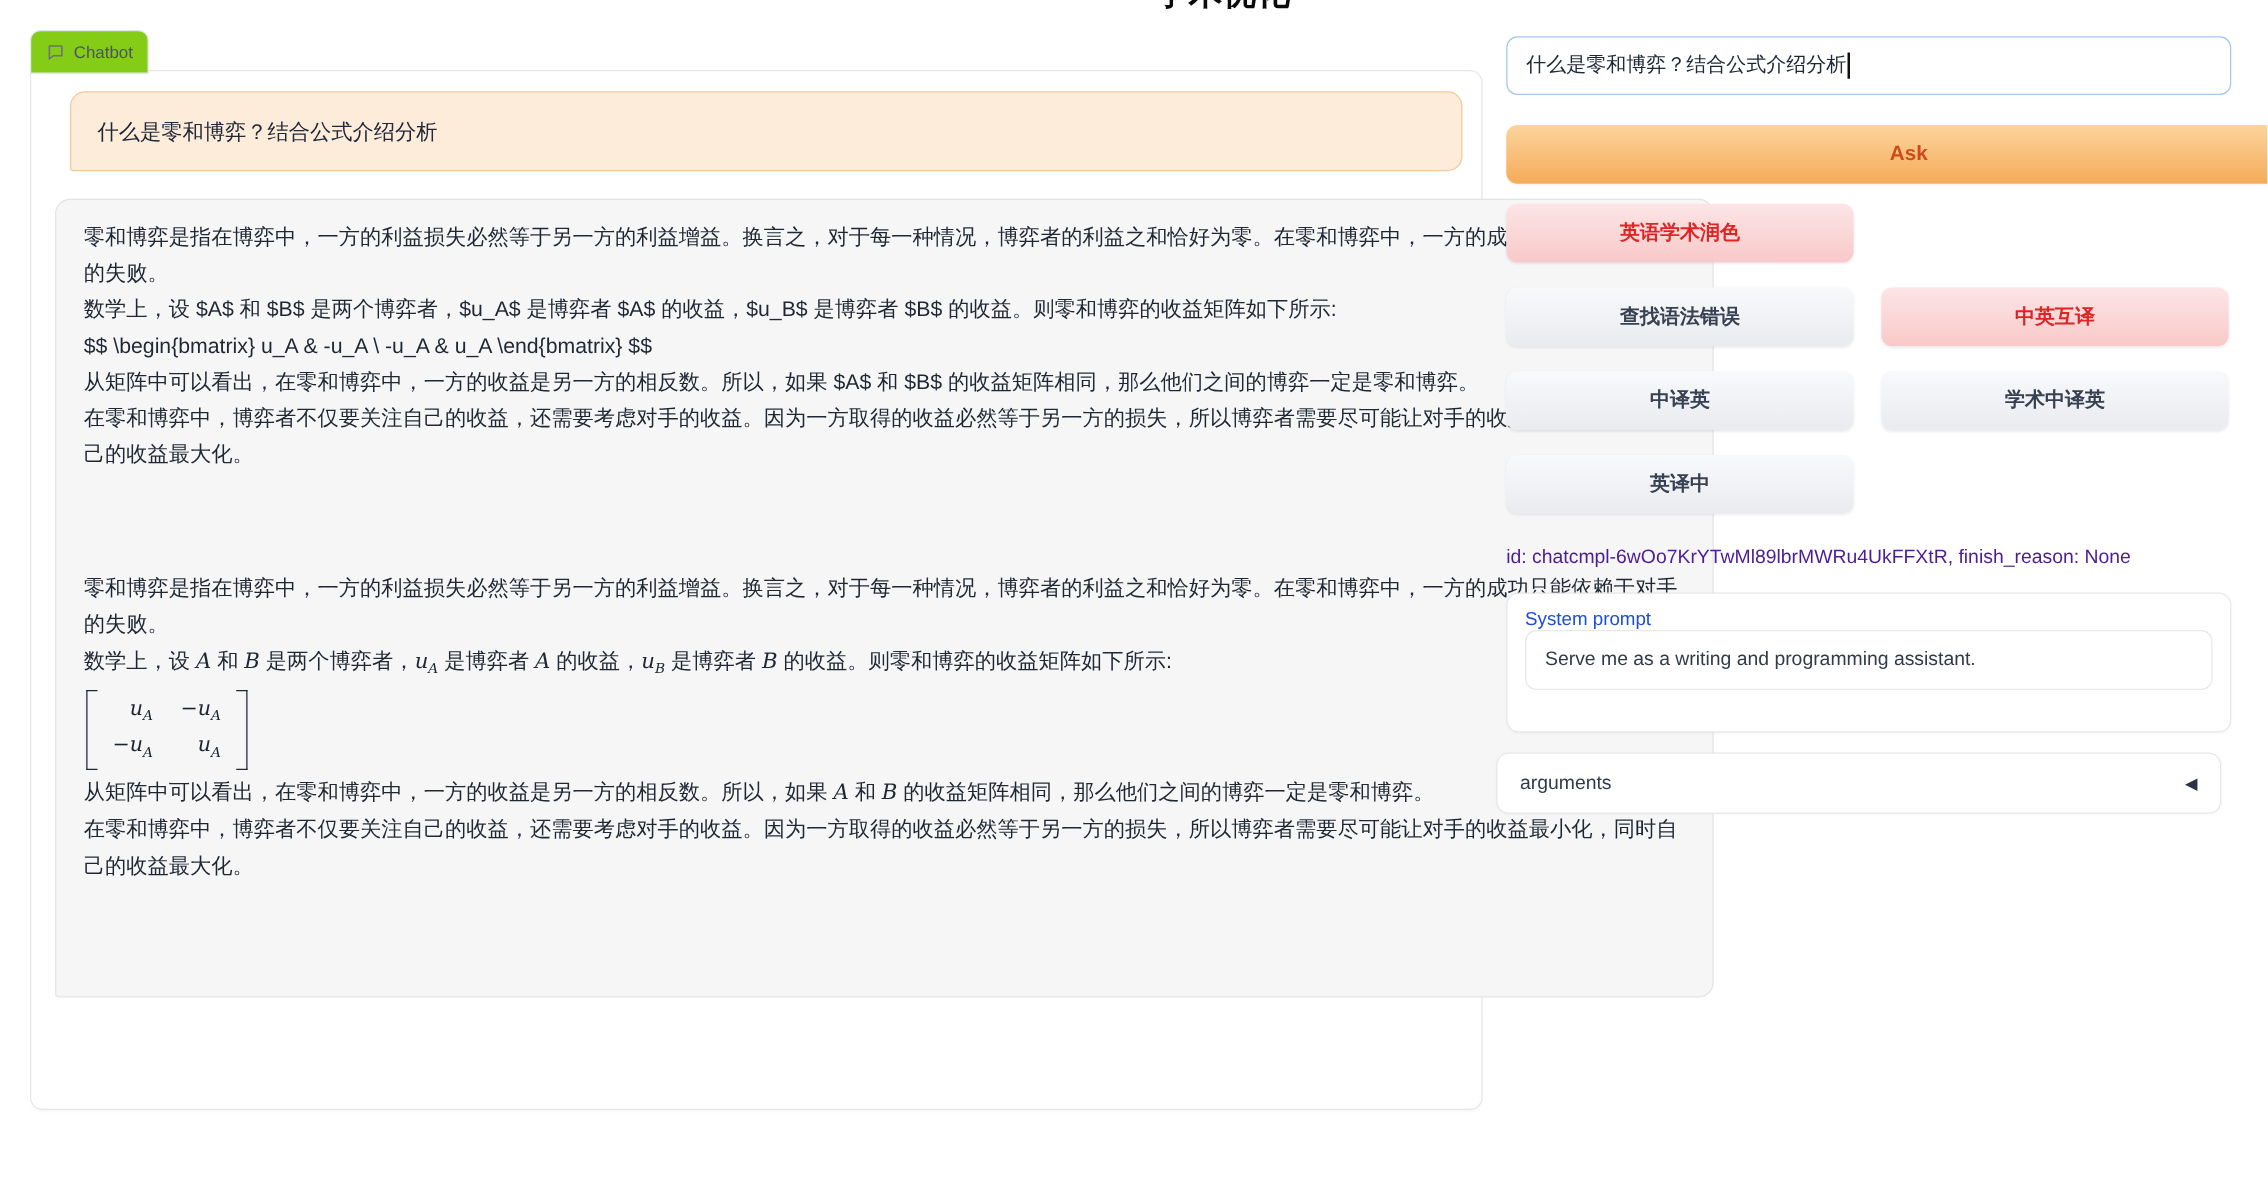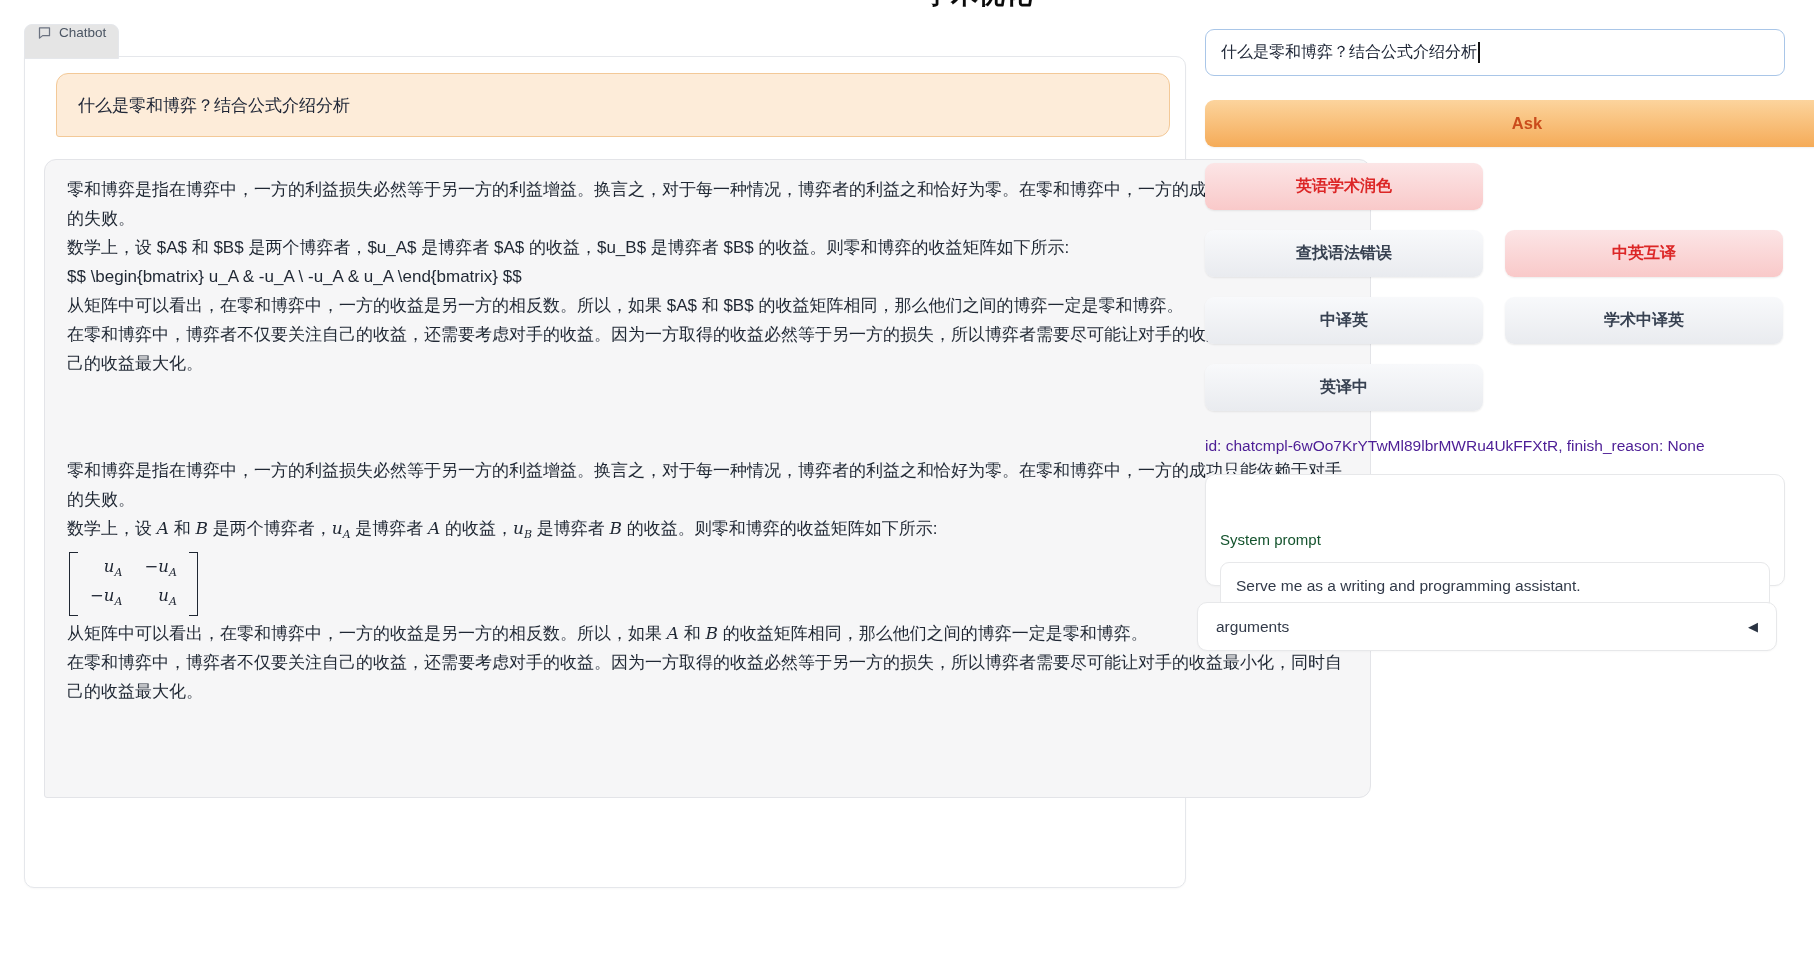--- a/index.html
+++ b/index.html
@@ -5,22 +5,22 @@
   html,body{margin:0;padding:0;background:#ffffff;}
   #app{position:relative;width:1814px;height:961px;background:#ffffff;
        font-family:"Liberation Sans","DejaVu Sans",sans-serif;color:#1f2733;overflow:hidden;}
   .abs{position:absolute;}
 
   
   .clipped-title{left:908px;top:0;width:140px;height:9px;overflow:hidden;text-align:center;}
   .clipped-title span{display:inline-block;transform:translateY(-24px);font-weight:700;font-size:27px;color:#0b0b0b;}
 
   
-  .chat-tab{left:24px;top:24px;height:33px;padding:0 12px;display:flex;gap:7px;
-    background:#e5e5e5;border:1px solid #e5e7eb;border-radius:8px 8px 0 0;z-index:2;
+  .chat-tab{left:24px;top:24px;height:33px;padding:0 12px;display:flex;align-items:center;gap:7px;
+    background:#84cc16;border:1px solid #e5e7eb;border-radius:8px 8px 0 0;z-index:2;
     font-size:13.5px;color:#4b5563;}
   .chat-tab svg{display:block;}
 
   
   .chat-panel{left:24px;top:56px;width:1160px;height:830px;background:#fff;
     border:1px solid #e5e7eb;border-radius:0 10px 10px 10px;box-shadow:0 1px 2px rgba(0,0,0,.03);}
 
   .user-bubble{left:31px;top:16px;width:1114px;height:64px;background:#fdecd9;border:1px solid #f3c998;
     border-radius:12px 12px 12px 3px;display:flex;align-items:center;padding:0 21px;box-sizing:border-box;
     font-size:17px;color:#212838;}
@@ -55,22 +55,22 @@
     font-size:16px;font-weight:700;box-shadow:0 1px 2px rgba(0,0,0,.08);font-family:inherit;}
   .qbtn.red{background:linear-gradient(180deg,#fce5e6 0%,#f9c9c9 100%);color:#dc2626;}
   .qbtn.gray{background:linear-gradient(180deg,#f8f9fb 0%,#e9ebef 100%);color:#374151;}
   .c1{left:1205px;} .c2{left:1505px;}
   .r1{top:163px;} .r2{top:230px;} .r3{top:297px;} .r4{top:364px;}
 
   .status-line{left:1205px;top:437px;width:580px;font-size:15.5px;color:#4c1d95;}
 
   .sys-box{left:1205px;top:474px;width:580px;height:112px;box-sizing:border-box;background:#fff;
     border:1px solid #e7e8ea;border-radius:10px;padding:12px 14px;box-shadow:0 1px 2px rgba(0,0,0,.03);}
-  .sys-label{font-size:15px;color:#14532d;margin-top:44px;}
-  .sys-input{margin-top:14px;height:48px;box-sizing:border-box;border:1px solid #e7e8ea;border-radius:9px;
+  .sys-label{font-size:15px;color:#1d4ed8;}
+  .sys-input{margin-top:0;height:48px;box-sizing:border-box;border:1px solid #e7e8ea;border-radius:9px;
     display:flex;align-items:center;padding:0 15px;font-size:15.5px;color:#323a49;background:#fff;}
 
   .accordion{left:1197px;top:602px;width:580px;height:49px;box-sizing:border-box;background:#fff;
     border:1px solid #e7e8ea;border-radius:10px;display:flex;align-items:center;justify-content:space-between;
     padding:0 18px;cursor:pointer;box-shadow:0 1px 2px rgba(0,0,0,.03);}
   .accordion .lbl{font-size:15.5px;color:#323a49;}
   .accordion .tri{font-size:13px;color:#2a3342;}
 </style>
 </head>
 <body>

